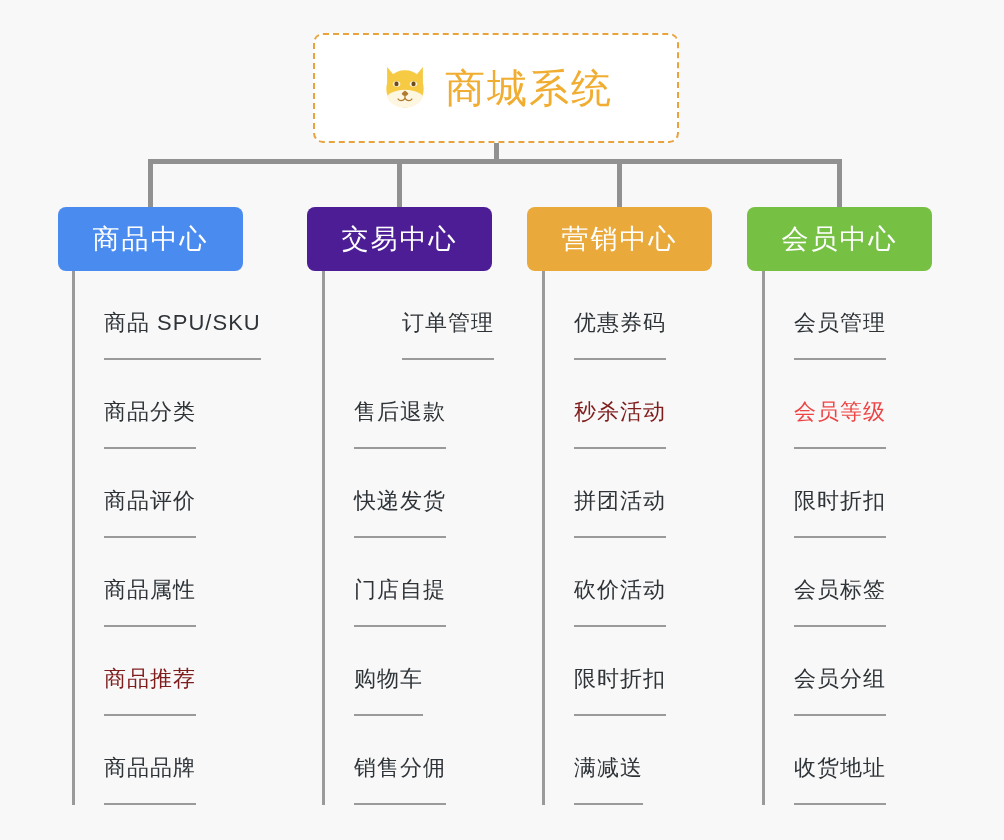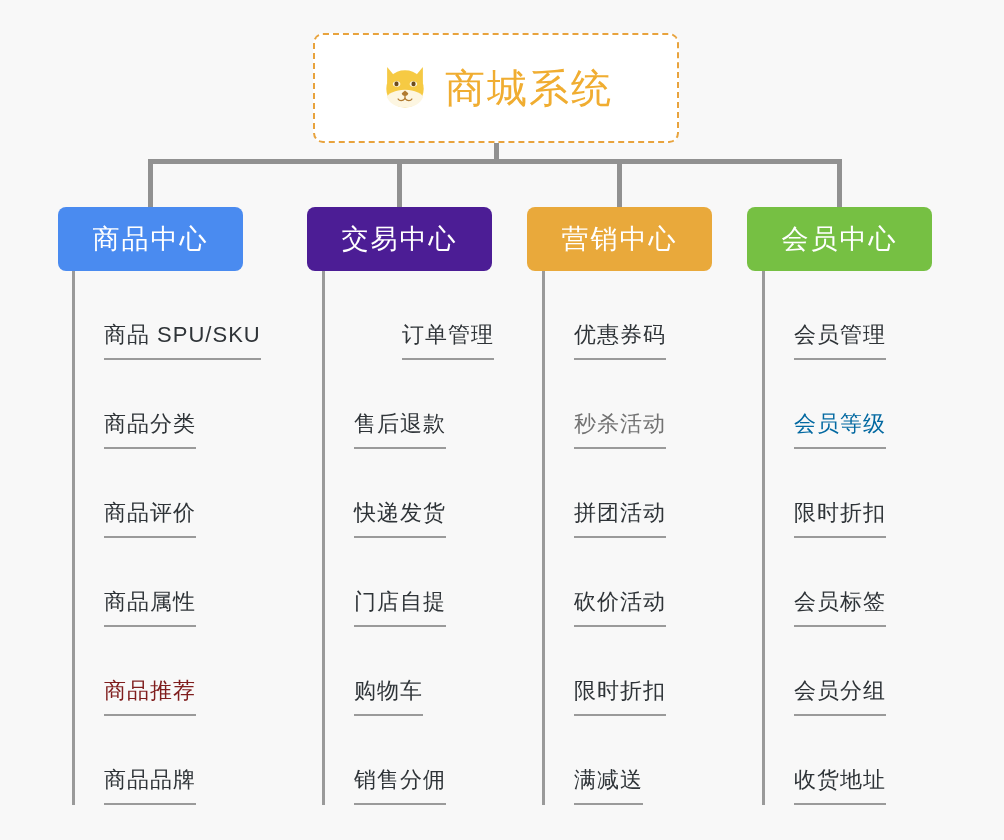--- a/index.html
+++ b/index.html
@@ -104,21 +104,21 @@
     position: relative;
     height: 89px;
     display: flex;
     align-items: flex-end;
     padding-left: 32px;
   }
   .item-label {
     font-size: 22px;
     color: #2f3438;
     line-height: 1;
-    padding-bottom: 12px;
+    padding-bottom: 24px;
     border-bottom: 2px solid #9a9a9a;
     white-space: nowrap;
     letter-spacing: 1px;
   }
 </style>
 </head>
 <body style="background: rgb(248, 248, 248);">
 
 <div id="canvas">
 
@@ -201,42 +201,42 @@
       <div class="item">
         <span class="item-label" style="color: rgb(47, 52, 56); border-bottom-color: rgb(154, 154, 154);">销售分佣</span>
       </div>
     </div>
   <div class="col" id="col-2" style="left: 542px;">
       <div class="col-spine" style="background: rgb(154, 154, 154); height: 534px;"></div>
       <div class="item">
         <span class="item-label" style="color: rgb(47, 52, 56); border-bottom-color: rgb(154, 154, 154);">优惠券码</span>
       </div>
       <div class="item">
-        <span class="item-label" style="color: #737373; border-bottom-color: rgb(154, 154, 154);">秒杀活动</span>
+        <span class="item-label" style="color: #7f1d1d; border-bottom-color: rgb(154, 154, 154);">秒杀活动</span>
       </div>
       <div class="item">
         <span class="item-label" style="color: rgb(47, 52, 56); border-bottom-color: rgb(154, 154, 154);">拼团活动</span>
       </div>
       <div class="item">
         <span class="item-label" style="color: rgb(47, 52, 56); border-bottom-color: rgb(154, 154, 154);">砍价活动</span>
       </div>
       <div class="item">
         <span class="item-label" style="color: rgb(47, 52, 56); border-bottom-color: rgb(154, 154, 154);">限时折扣</span>
       </div>
       <div class="item">
         <span class="item-label" style="color: rgb(47, 52, 56); border-bottom-color: rgb(154, 154, 154);">满减送</span>
       </div>
     </div>
   <div class="col" id="col-3" style="left: 762px;">
       <div class="col-spine" style="background: rgb(154, 154, 154); height: 534px;"></div>
       <div class="item">
         <span class="item-label" style="color: rgb(47, 52, 56); border-bottom-color: rgb(154, 154, 154);">会员管理</span>
       </div>
       <div class="item">
-        <span class="item-label" style="color: #0369a1; border-bottom-color: rgb(154, 154, 154);">会员等级</span>
+        <span class="item-label" style="color: #ef4444; border-bottom-color: rgb(154, 154, 154);">会员等级</span>
       </div>
       <div class="item">
         <span class="item-label" style="color: rgb(47, 52, 56); border-bottom-color: rgb(154, 154, 154);">限时折扣</span>
       </div>
       <div class="item">
         <span class="item-label" style="color: rgb(47, 52, 56); border-bottom-color: rgb(154, 154, 154); margin-top: 18px;">会员标签</span>
       </div>
       <div class="item">
         <span class="item-label" style="color: rgb(47, 52, 56); border-bottom-color: rgb(154, 154, 154);">会员分组</span>
       </div>

